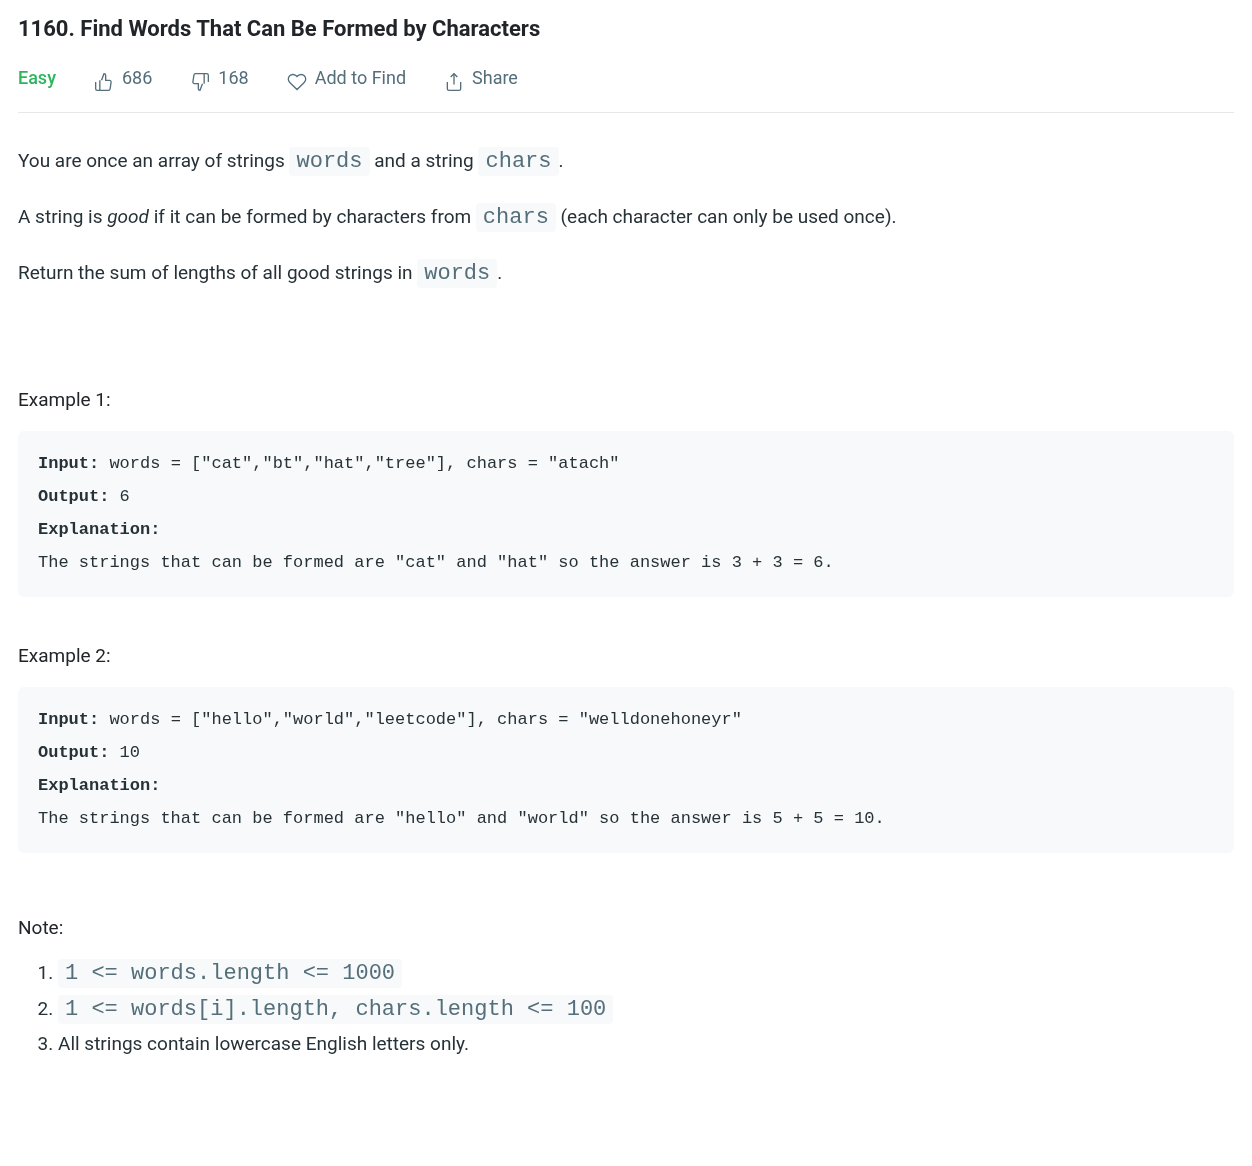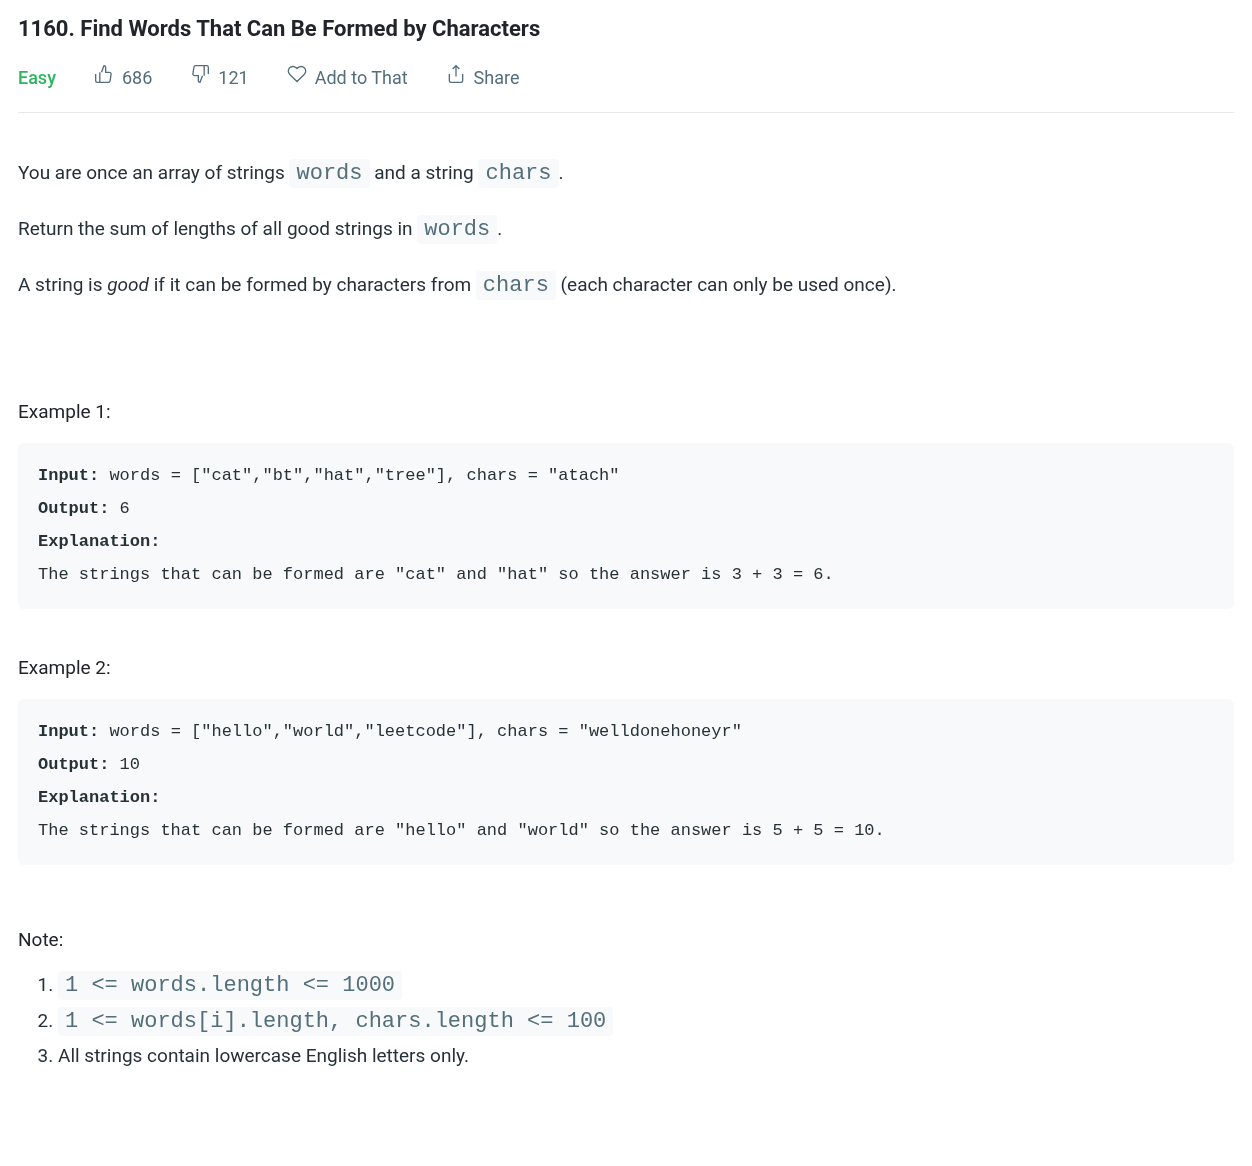--- a/index.html
+++ b/index.html
@@ -31,23 +31,23 @@
     margin:2px 0 18px 0;
   }
   .meta-row {
     display:flex;
     align-items:center;
     gap:38px;
     font-size:18px;
     color:var(--text-muted);
     padding-bottom:20px;
     border-bottom:1px solid var(--rule);
-    margin-bottom:44px;
+    margin-bottom:32px;
   }
-  .meta-item { display:flex; align-items:flex-start; gap:8px; cursor:pointer; }
+  .meta-item { display:flex; align-items:flex-end; gap:8px; cursor:pointer; }
   .difficulty { color:var(--easy-green); font-weight:500; }
   .icon svg { width:20px; height:20px; stroke:var(--text-muted); fill:none; stroke-width:1.6; display:block; }
 
   .desc p { margin:0 0 22px 0; font-size:19px; color:var(--text-body); }
   .inline-code, code.ic {
     font-family:var(--font-mono);
     background:var(--code-bg);
     color:var(--code-text);
     font-size:22px;
     padding:2px 7px;
@@ -97,53 +97,53 @@
     </span>
     <span>686</span>
   </span>
 
   <span class="meta-item">
     <span class="icon">
       <svg viewBox="0 0 24 24">
           <path d="M17 2v12M22 12V4a2 2 0 0 0-2-2H6.7a2 2 0 0 0-2 1.7l-1.2 8A2 2 0 0 0 5.5 14H10v6a2 2 0 0 0 2 2l3-8"></path>
         </svg>
     </span>
-    <span>121</span>
+    <span>168</span>
   </span>
 
   <span class="meta-item">
     <span class="icon">
       <svg viewBox="0 0 24 24">
           <path d="M20.8 4.6a5.5 5.5 0 0 0-7.8 0L12 5.6l-1-1a5.5 5.5 0 0 0-7.8 7.8l1 1L12 21l7.8-7.6 1-1a5.5 5.5 0 0 0 0-7.8z"></path>
         </svg>
     </span>
-    <span>Add to That</span>
+    <span>Add to Find</span>
   </span>
 
   <span class="meta-item">
     <span class="icon">
       <svg viewBox="0 0 24 24">
           <path d="M4 12v8a2 2 0 0 0 2 2h12a2 2 0 0 0 2-2v-8"></path>
           <polyline points="16 6 12 2 8 6"></polyline>
           <line x1="12" y1="2" x2="12" y2="15"></line>
         </svg>
     </span>
     <span>Share</span>
   </span>
 </div>
 
 <div class="desc">
   <p>
     <span>You are once an array of strings </span><code class="ic">words</code><span> and a string </span><code class="ic">chars</code><span>.</span>
   </p>
   <p>
-    <span>Return the sum of lengths of all good strings in </span><code class="ic">words</code><span>.</span>
+    <span>A string is </span><span class="em">good</span><span> if it can be formed by characters from </span><code class="ic">chars</code><span> (each character can only be used once).</span>
   </p>
   <p>
-    <span>A string is </span><span class="em">good</span><span> if it can be formed by characters from </span><code class="ic">chars</code><span> (each character can only be used once).</span>
+    <span>Return the sum of lengths of all good strings in </span><code class="ic">words</code><span>.</span>
   </p>
 </div>
 
 <div class="spacer"></div>
 
 <h3 class="example-h">Example 1:</h3>
 <pre class="example"><span class="b">Input:</span><span> words = ["cat","bt","hat","tree"], chars = "atach"</span>
 <span class="b">Output:</span><span> 6</span>
 <span class="b">Explanation: </span><span>
 The strings that can be formed are "cat" and "hat" so the answer is 3 + 3 = 6.</span></pre>

